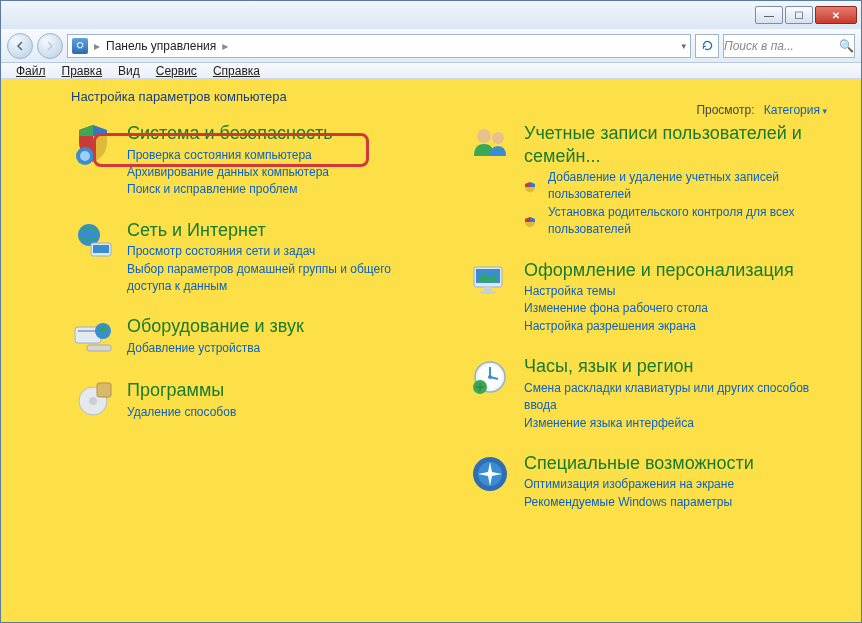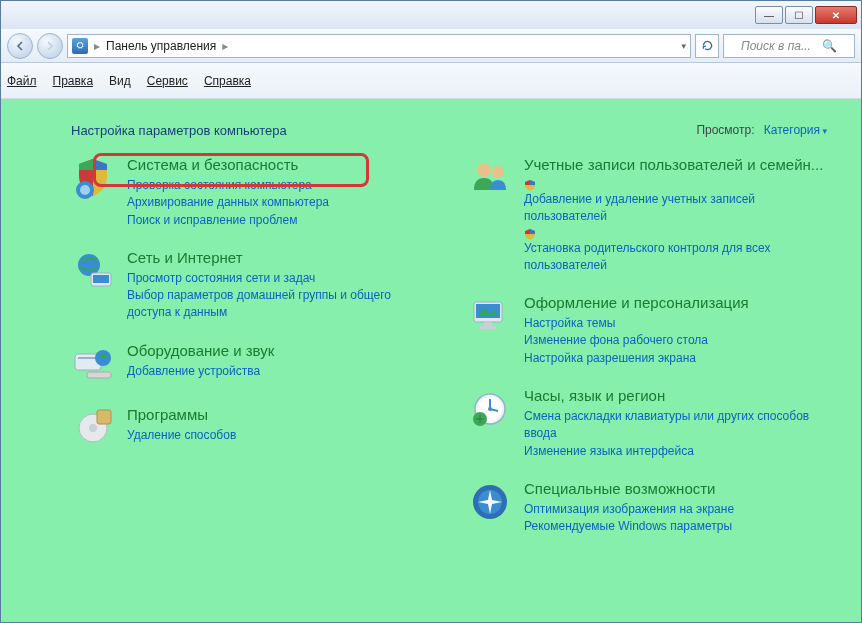--- a/index.html
+++ b/index.html
@@ -11,42 +11,42 @@
 .titlebtn { width: 28px; height: 18px; border: 1px solid #7a8fa6; border-radius: 2px; display: flex; align-items: center; justify-content: center; font-size: 10px; color: #333; background: linear-gradient(#fbfcfe,#d6e1ef); }
 .titlebtn.close { width: 42px; background: linear-gradient(#e67a6f,#c83a2c); color: #fff; font-weight: bold; border-color: #8b2a20; }
 
 .navbar { height: 34px; background: linear-gradient(#f7fafd,#e3ecf7); border-bottom: 1px solid #b9c8da; display: flex; align-items: center; padding: 0 6px; gap: 4px; }
 .navbtn { width: 26px; height: 26px; border-radius: 50%; background: radial-gradient(circle at 35% 30%, #f4f9ff, #b9cde4); border: 1px solid #9db3cb; display: flex; align-items: center; justify-content: center; color: #556d86; font-size: 12px; }
 .addrbox { flex: 1; height: 24px; border: 1px solid #a0b4cb; background: #fff; display: flex; align-items: center; padding: 0 4px; gap: 6px; font-size: 12px; color: #222; }
 .addr-icon { width: 16px; height: 16px; background: linear-gradient(#5aa3e0,#2b6cb0); border-radius: 2px; display: flex; align-items: center; justify-content: center; color: #fff; font-size: 9px; }
 .addr-sep { color: #888; }
 .addr-drop { margin-left: auto; color: #666; font-size: 9px; }
 .refreshbtn { width: 24px; height: 24px; border: 1px solid #a0b4cb; background: #fff; display: flex; align-items: center; justify-content: center; color: #2b6cb0; font-size: 12px; }
-.searchbox { width: 132px; height: 24px; border: 1px solid #a0b4cb; background: #fff; display: flex; align-items: center; padding: 0 17px; font-size: 12px; font-style: italic; color: #888; gap: 4px; }
+.searchbox { width: 132px; height: 24px; border: 1px solid #a0b4cb; background: #fff; display: flex; align-items: center; padding: 0 0; font-size: 12px; font-style: italic; color: #888; gap: 4px; }
 .searchbox .mag { margin-left: auto; color: #2b6cb0; font-style: normal; font-size: 12px; }
 
-.menubar { height: 36px; background: linear-gradient(#f6f9fc,#eaf0f8); border-bottom: 1px solid #d0dae6; display: flex; align-items: center; padding: 0 6px; gap: 16px; font-size: 12px; color: #222; }
+.menubar { height: 16px; background: linear-gradient(#f6f9fc,#eaf0f8); border-bottom: 1px solid #d0dae6; display: flex; align-items: center; padding: 0 15px; gap: 16px; font-size: 12px; color: #222; }
 .menubar span { text-decoration: underline; text-decoration-color: #222; text-underline-offset: 1px; cursor: default; }
 .menubar span.nu { text-decoration: none; }
 
-.content { flex: 1; background: #86efac; padding: 24px 30px 10px 70px; overflow: hidden; position: relative; }
+.content { flex: 1; background: #fde047; padding: 10px 30px 10px 70px; overflow: hidden; position: relative; }
 .heading { font-size: 13px; color: #1a3e7a; margin-bottom: 18px; }
 .viewrow { position: absolute; right: 34px; top: 24px; font-size: 12px; color: #444; }
 .viewrow .vlink { color: #0b62c1; margin-left: 6px; }
 .viewrow .vlink::after { content: " ▾"; font-size: 9px; color: #2b6cb0; }
 
 .cols { display: flex; gap: 34px; }
 .col { flex: 1; min-width: 0; }
 
 .cat { display: flex; gap: 12px; margin-bottom: 20px; }
 .cat-icon { width: 44px; height: 44px; flex-shrink: 0; display: flex; align-items: center; justify-content: center; }
 .cat-body { flex: 1; min-width: 0; }
-.cat-title { color: #197b30; font-size: 15px; line-height: 1.25; margin-bottom: 2px; }
+.cat-title { color: #197b30; font-size: 18px; line-height: 1.25; margin-bottom: 2px; }
 .cat-sub { color: #0b62c1; font-size: 12px; line-height: 1.45; display: block; }
-.cat-sub.shielded { display: flex; align-items: flex-start; gap: 0; flex-direction: column; }
+.cat-sub.shielded { display: flex; align-items: center; gap: 12px; }
 .mini-shield { width: 12px; height: 12px; flex-shrink: 0; margin-top: 2px; }
 
 .highlight-ring { position: absolute; border: 3px solid #d2373a; border-radius: 8px; pointer-events: none; }
 
 
 svg { display: block; }
 </style>
 </head>
 <body>
 

